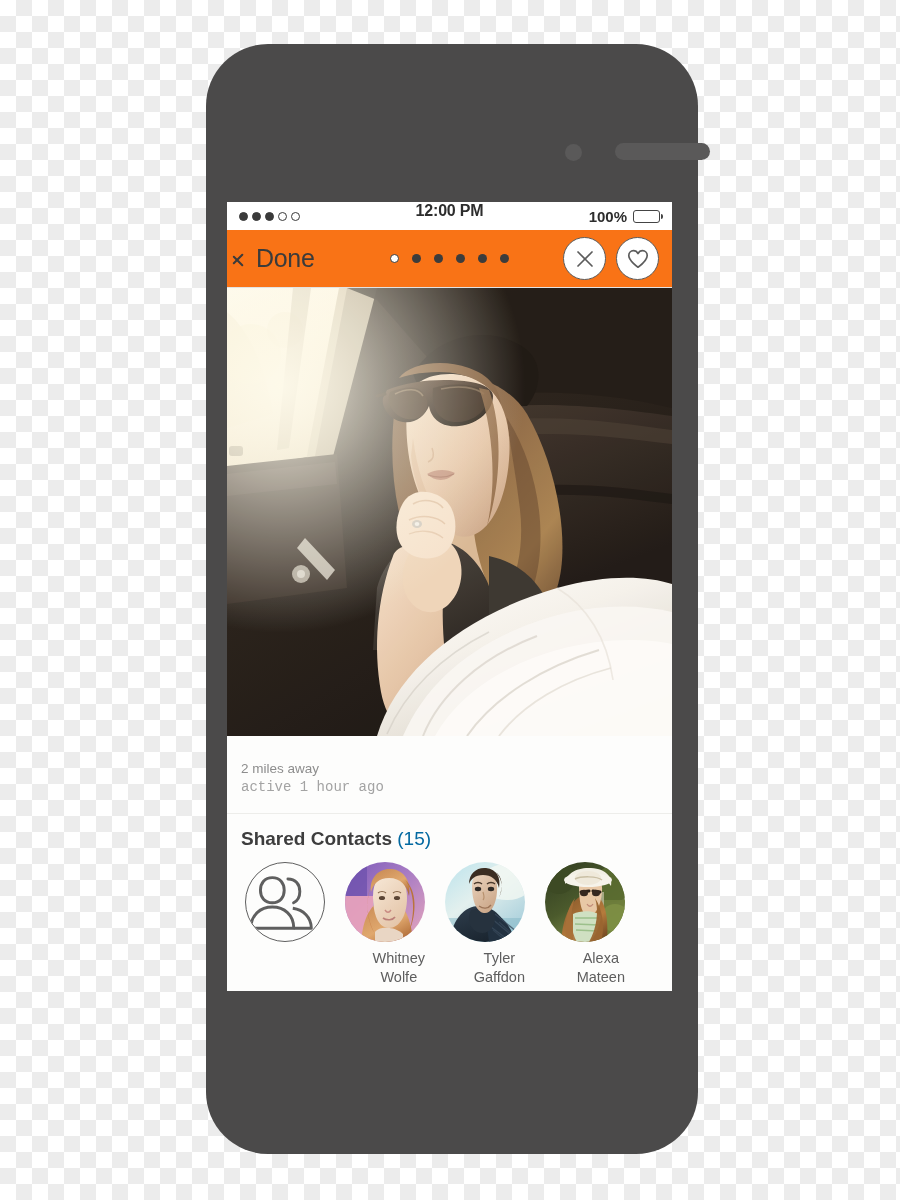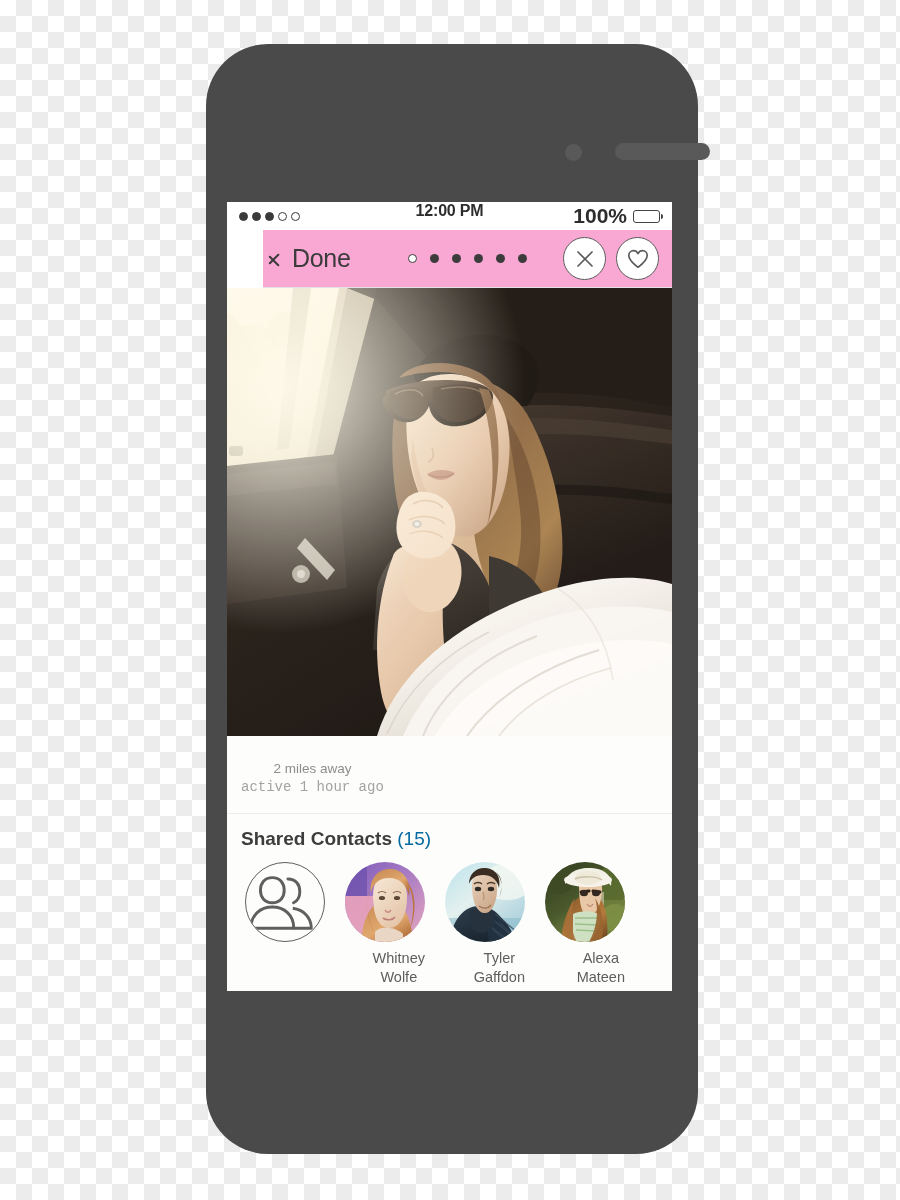--- a/index.html
+++ b/index.html
@@ -105,21 +105,21 @@
   }
 
   .status-right {
     margin-left: auto;
     display: flex;
     align-items: center;
     gap: 6px;
     z-index: 2;
   }
   .battery-pct {
-    font-size: 21px;
+    font-size: 15px;
     font-weight: bold;
     color: #2d2d2d;
   }
   .battery {
     position: relative;
     width: 27px; height: 13px;
     border: 1.5px solid #444;
     border-radius: 3px;
     padding: 1.5px;
   }
@@ -133,26 +133,25 @@
     right: -4px; top: 3.5px;
     width: 2.5px; height: 5px;
     background: #444;
     border-radius: 0 2px 2px 0;
   }
 
   
   .nav-bar {
     position: relative;
     height: 58px;
-    background: #f9a8d4;
+    background: #f97316;
     border-bottom: 1px solid #e2e2e2;
     display: flex;
     align-items: center;
     padding: 0 13px;
-    margin-left: 36px;
   }
 
   .done-btn {
     display: flex;
     align-items: center;
     gap: 2px;
     cursor: pointer;
   }
   .chevron-left {
     width: 14px; height: 24px;
@@ -239,21 +238,21 @@
     padding-bottom: 16px;
   }
   .profile-name {
     font-size: 30px;
     color: #3f3f3f;
     letter-spacing: -0.5px;
     white-space: nowrap;
   }
   .profile-name .age { color: #6e6e6e; }
   .meta {
-    text-align: center;
+    text-align: left;
     padding-top: 6px;
   }
   .meta-distance {
     font-size: 13.5px;
     color: #8d8d8d;
     line-height: 1.35;
   }
   .meta-active {
     font-size: 14px;
     color: #a3a3a3;

